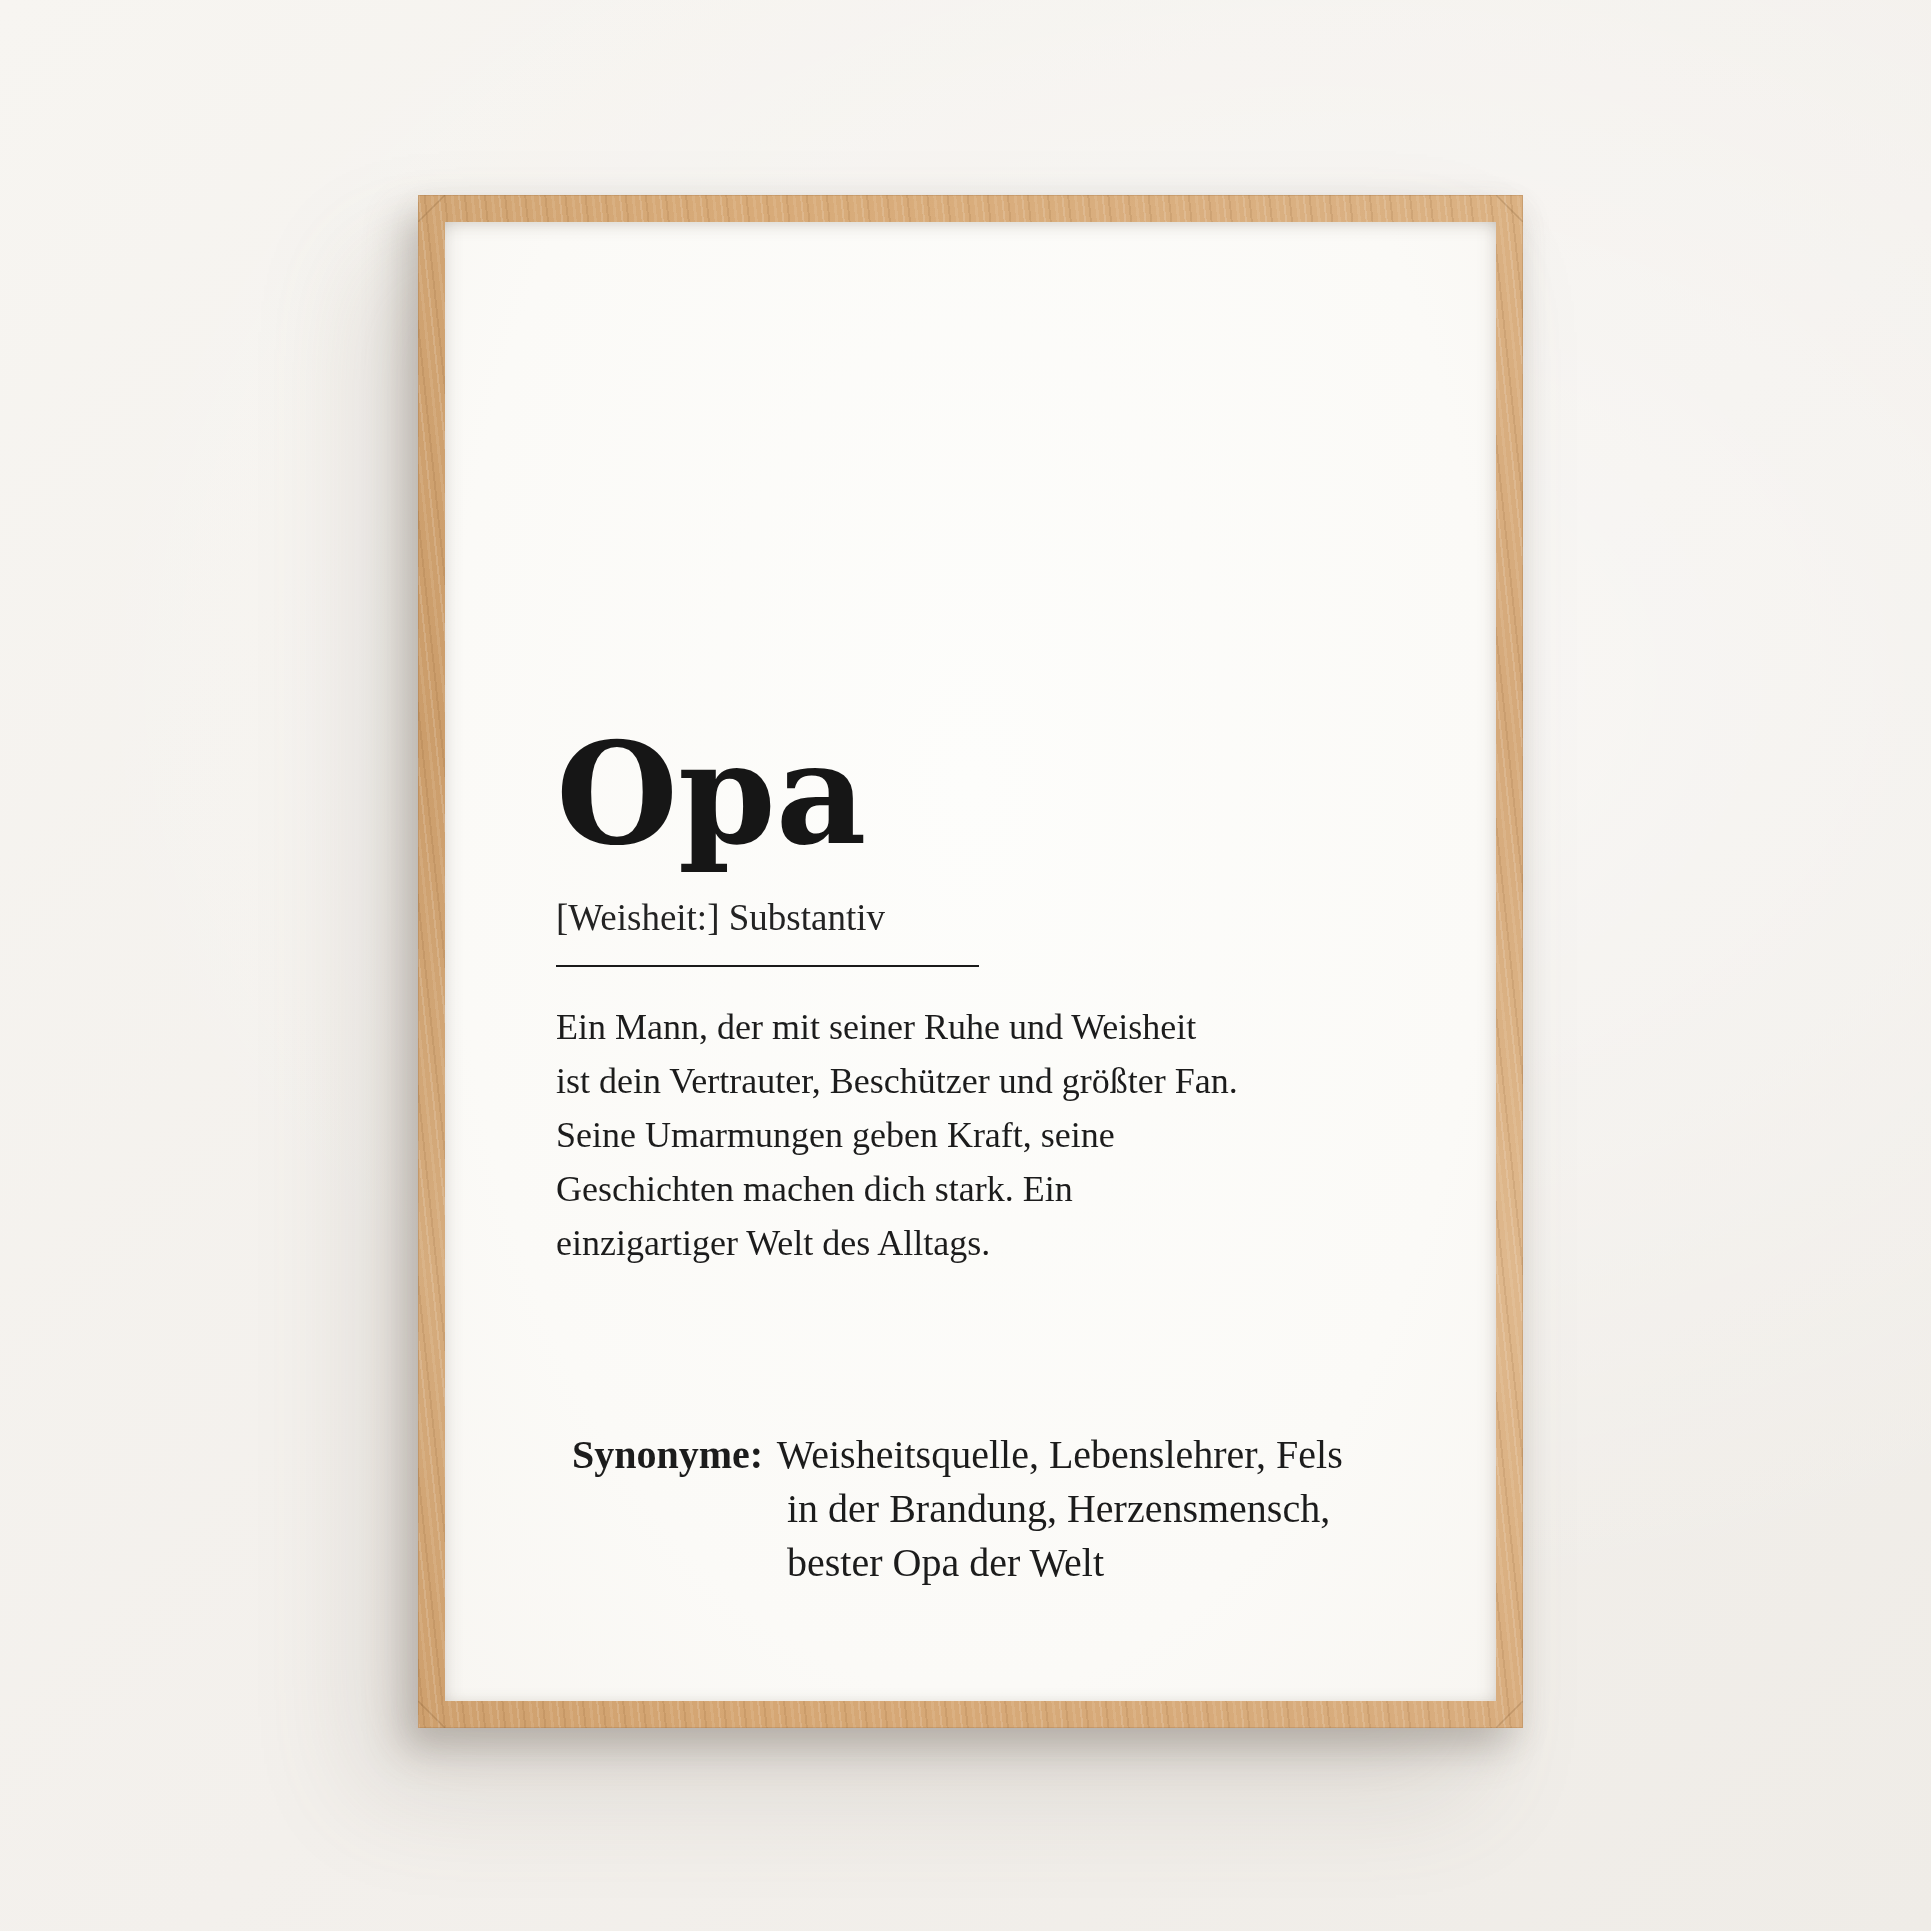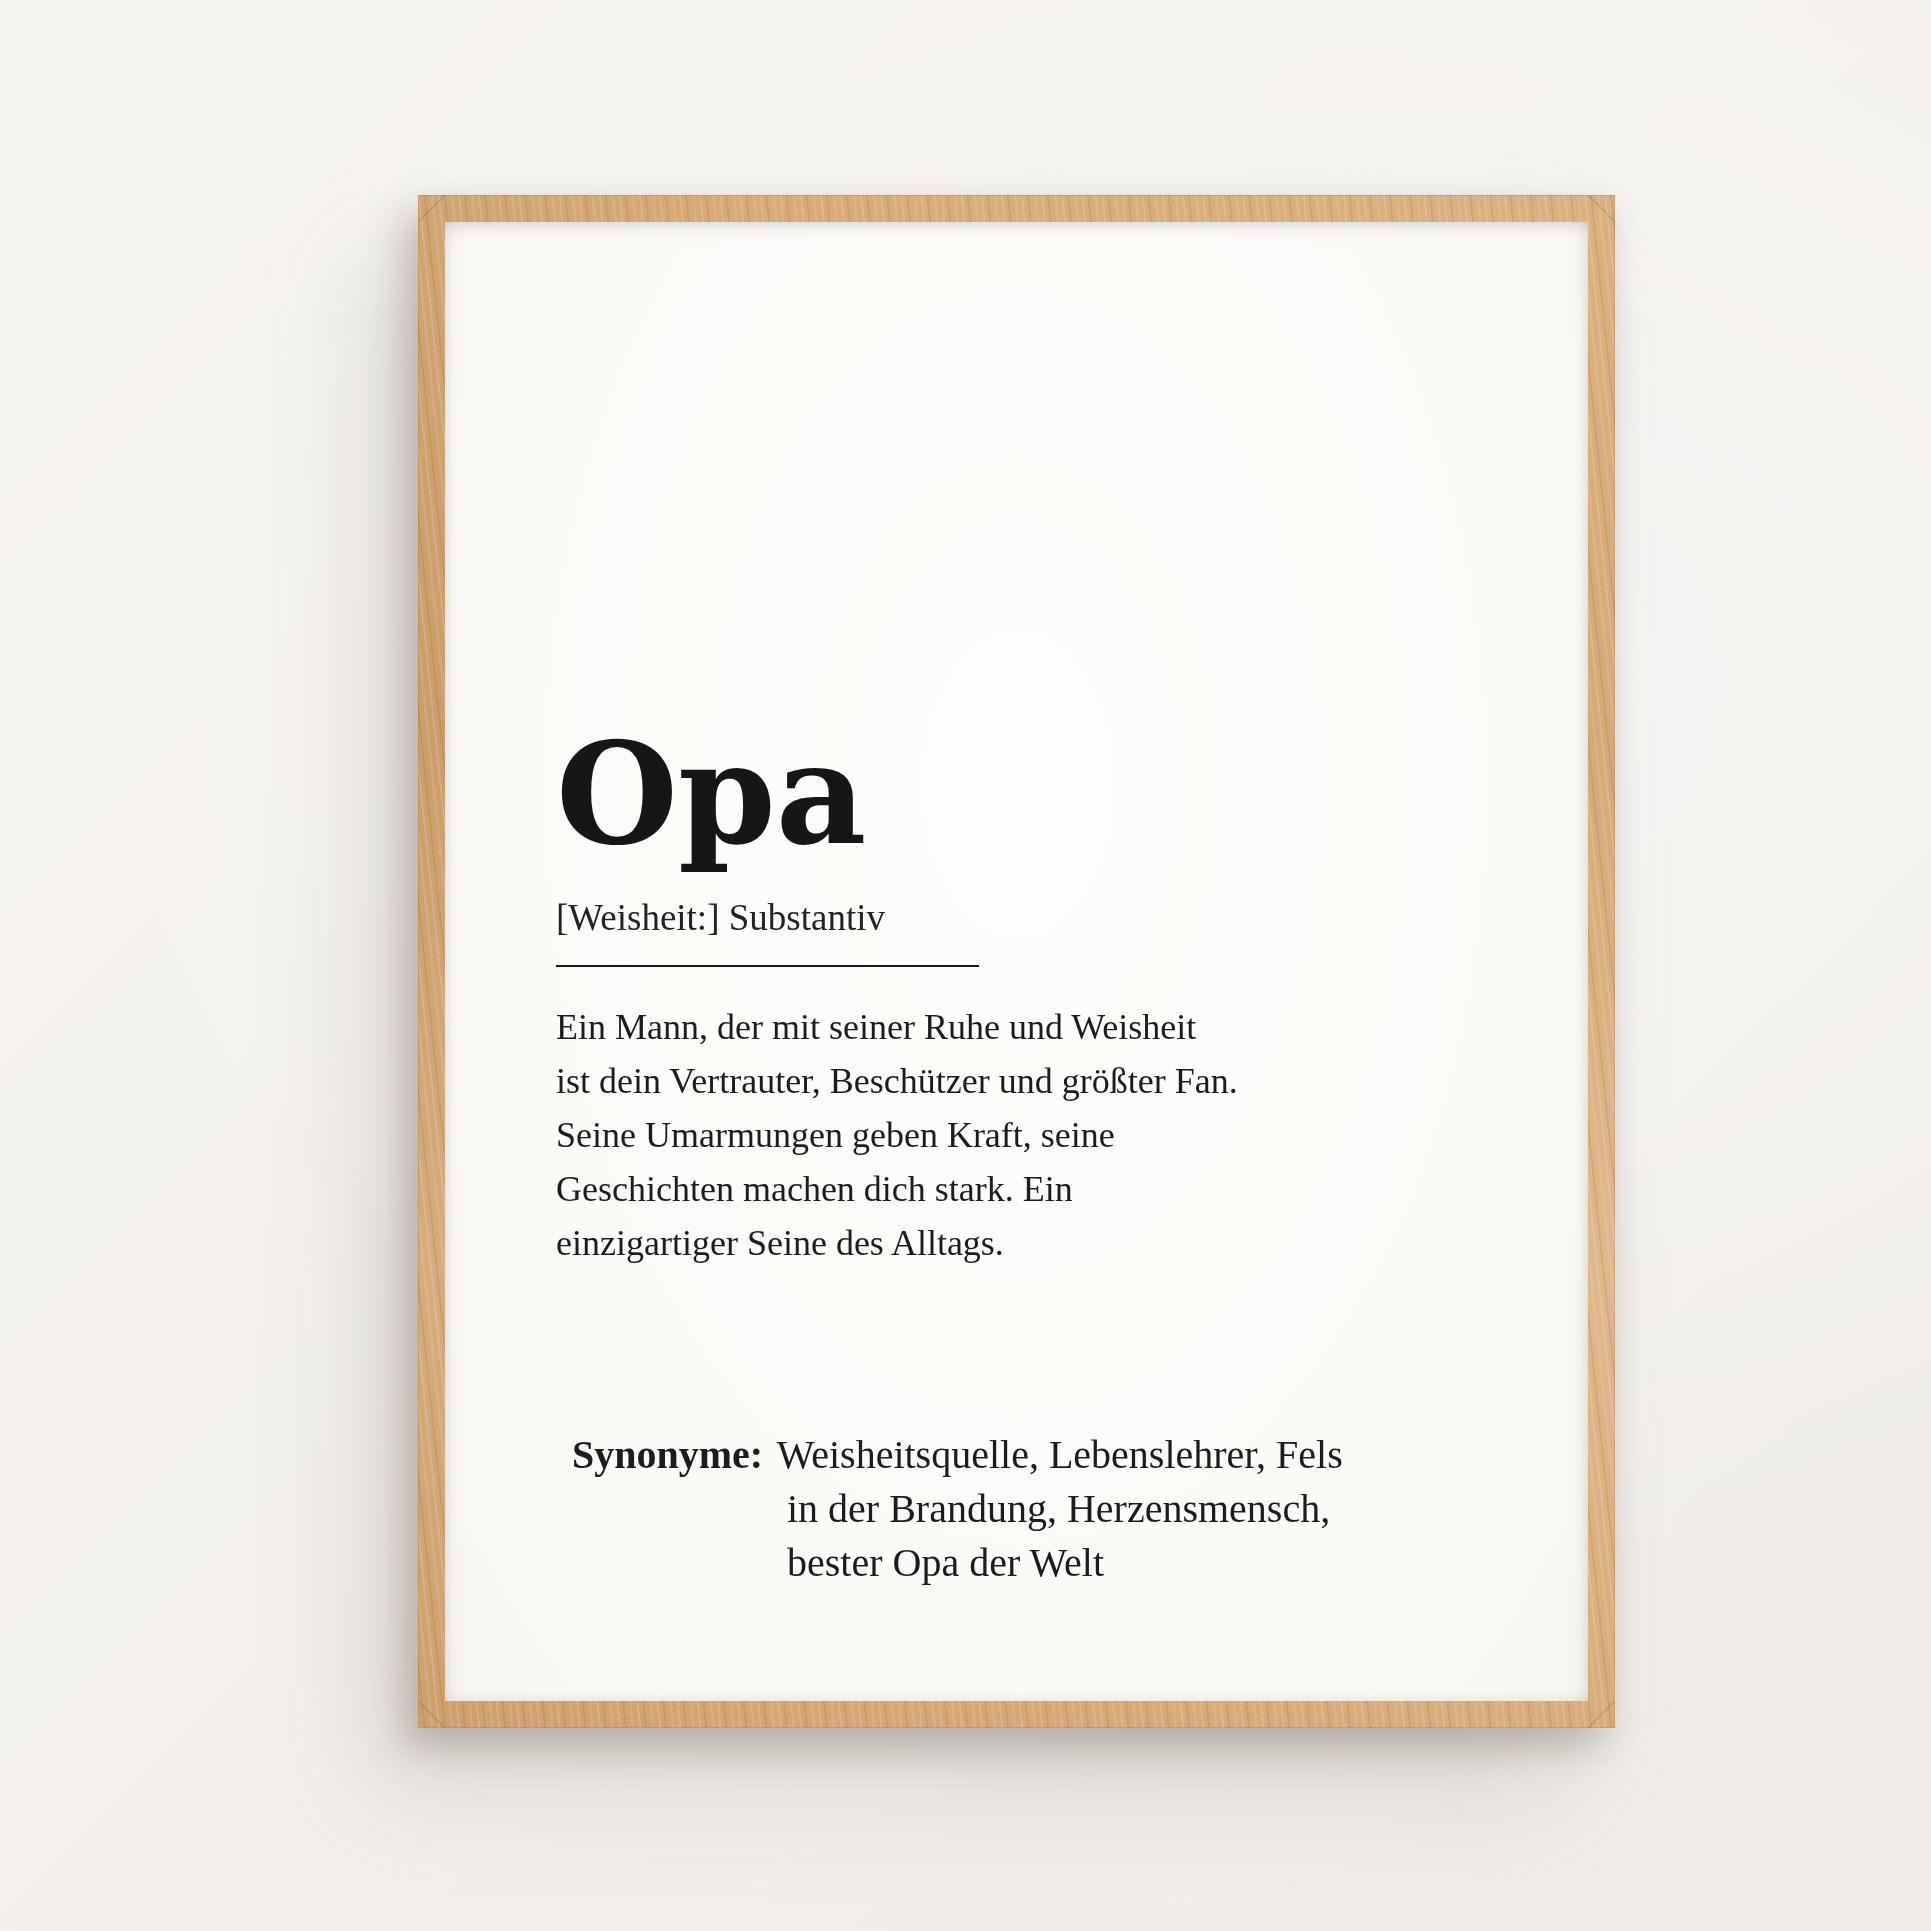--- a/index.html
+++ b/index.html
@@ -7,21 +7,21 @@
     width:1931px;height:1931px;position:relative;overflow:hidden;
     font-family:"Liberation Serif", serif;
   }
   .wall{
     position:absolute;inset:0;
     background:
       radial-gradient(120% 90% at 68% 35%, rgba(255,255,255,0.50) 0%, rgba(255,255,255,0) 55%),
       linear-gradient(135deg,#f7f5f1 0%,#f3f0ec 55%,#efece7 100%);
   }
   .frame{
-    position:absolute;left:418px;top:195px;width:1197px;height:1533px;
+    position:absolute;left:418px;top:195px;width:1105px;height:1533px;
     box-sizing:border-box;padding:27px;
     background-image:
       
       linear-gradient(to bottom right, transparent 47%, rgba(99,63,24,0.20) 49%, rgba(99,63,24,0.20) 51%, transparent 53%),
       linear-gradient(to bottom left,  transparent 47%, rgba(99,63,24,0.20) 49%, rgba(99,63,24,0.20) 51%, transparent 53%),
       linear-gradient(to bottom left,  transparent 47%, rgba(99,63,24,0.20) 49%, rgba(99,63,24,0.20) 51%, transparent 53%),
       linear-gradient(to bottom right, transparent 47%, rgba(99,63,24,0.20) 49%, rgba(99,63,24,0.20) 51%, transparent 53%),
       
       repeating-linear-gradient(84deg,
         rgba(255,255,255,0.14) 0 1.9px, rgba(255,255,255,0) 1.9px 5.8px,
@@ -88,21 +88,21 @@
 
       <p class="subtitle">[Weisheit:] Substantiv</p>
 
       <hr class="rule">
 
       <div class="body-text">
         <div class="line">Ein Mann, der mit seiner Ruhe und Weisheit</div>
         <div class="line">ist dein Vertrauter, Beschützer und größter Fan.</div>
         <div class="line">Seine Umarmungen geben Kraft, seine</div>
         <div class="line">Geschichten machen dich stark. Ein</div>
-        <div class="line">einzigartiger Seine des Alltags.</div>
+        <div class="line">einzigartiger Welt des Alltags.</div>
       </div>
 
       <div class="synonyms">
         <div class="syn-line">
           <span class="syn-label">Synonyme:</span><span class="syn-first-text">Weisheitsquelle, Lebenslehrer, Fels</span>
         </div>
         <div class="syn-line indent">in der Brandung, Herzensmensch,</div>
         <div class="syn-line indent">bester Opa der Welt</div>
       </div>
 

